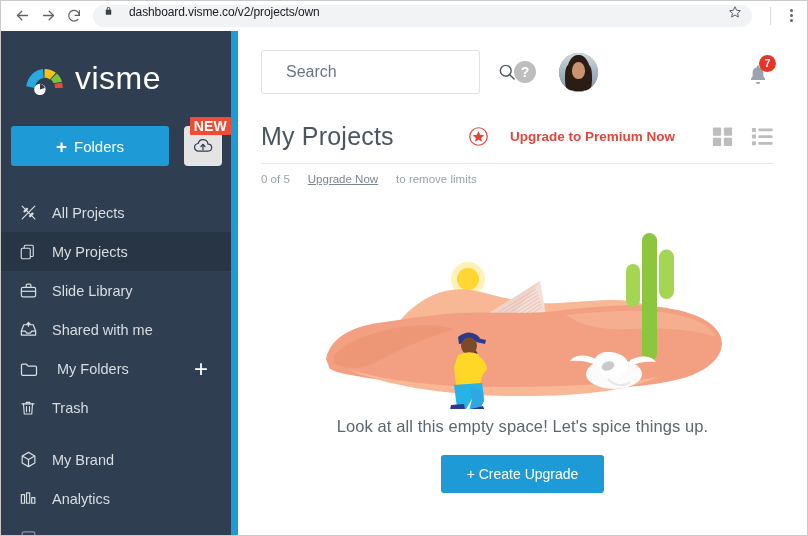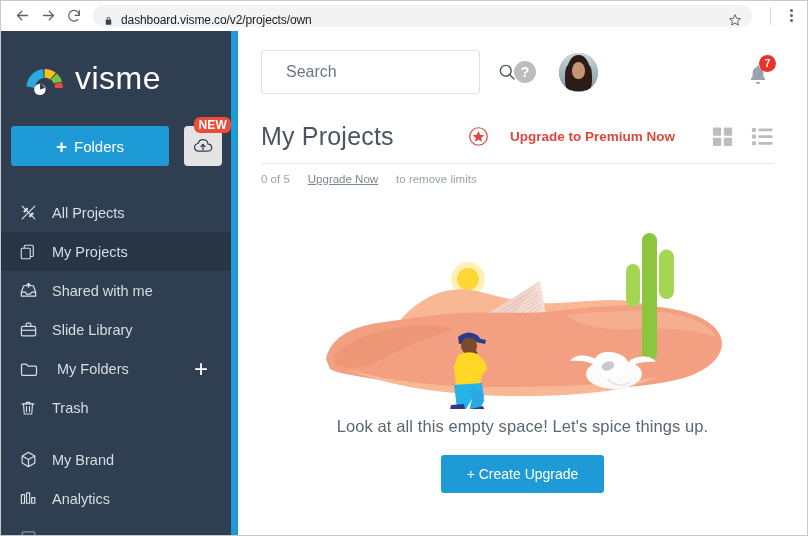--- a/index.html
+++ b/index.html
@@ -43,23 +43,24 @@
   .nav-btn svg { display:block; }
 
   #omnibox {
     flex: 1;
     height: 22px;
     margin-left: 6px;
     margin-right: 4px;
     background: #f1f3f4;
     border-radius: 11px;
     display: flex;
-    align-items: flex-end;
+    align-items: flex-start;
     padding: 0 10px;
     max-width: 666px;
+    gap: 8px;
   }
   #lock-icon { flex: none; margin-right: 7px; display:flex; }
   #url-text {
     font-size: 12px;
     color: #202124;
     letter-spacing: -0.1px;
     white-space: nowrap;
     overflow: hidden;
     flex: 1;
   }
@@ -151,25 +152,25 @@
     border-radius: 4px;
     display: flex; align-items: center; justify-content: center;
     cursor: pointer;
     color: #2f3e50;
   }
   #new-badge {
     position: absolute;
     top: -9px; right: -9px;
     background: #f04b34;
     color: #ffffff;
-    font-size: 12px;
+    font-size: 14px;
     font-weight: 700;
     letter-spacing: 0.2px;
     padding: 1.5px 4px 2px 4px;
-    border-radius: 6px;
+    border-radius: 1px;
     line-height: 1;
   }
 
   
   #sidebar-nav { margin-top: 24px; }
   .nav-item {
     height: 39px;
     display: flex;
     align-items: center;
     padding-left: 18px;
@@ -464,38 +465,38 @@
             <svg width="18" height="18" viewBox="0 0 24 24" fill="none" stroke="currentColor" stroke-width="1.5" stroke-linejoin="round">
                 <rect x="3" y="7" width="12" height="14" rx="1.5"></rect>
                 <path d="M7 7V4.5A1.5 1.5 0 0 1 8.5 3h9A1.5 1.5 0 0 1 19 4.5v12a1.5 1.5 0 0 1-1.5 1.5H15"></path>
               </svg>
           </span>
           <span class="nav-label">My Projects</span>
         </div>
 
         <div class="nav-item">
           <span class="nav-icon">
+            <svg width="19" height="19" viewBox="0 0 24 24" fill="none" stroke="currentColor" stroke-width="1.5" stroke-linejoin="round">
+                <rect x="3" y="8" width="18" height="12" rx="2"></rect>
+                <path d="M9 8V5.5A1.5 1.5 0 0 1 10.5 4h3A1.5 1.5 0 0 1 15 5.5V8"></path>
+                <line x1="3" y1="13" x2="21" y2="13"></line>
+              </svg>
+          </span>
+          <span class="nav-label">Slide Library</span>
+        </div>
+
+        <div class="nav-item">
+          <span class="nav-icon">
             <svg width="19" height="19" viewBox="0 0 24 24" fill="none" stroke="currentColor" stroke-width="1.5" stroke-linecap="round" stroke-linejoin="round">
                 <path d="M3 14h5l1.5 2.5h5L16 14h5"></path>
                 <path d="M3 14l3-8h12l3 8v5H3z"></path>
                 <path d="M12 3v5M9.5 5.5L12 3l2.5 2.5"></path>
               </svg>
           </span>
           <span class="nav-label">Shared with me</span>
-        </div>
-
-        <div class="nav-item">
-          <span class="nav-icon">
-            <svg width="19" height="19" viewBox="0 0 24 24" fill="none" stroke="currentColor" stroke-width="1.5" stroke-linejoin="round">
-                <rect x="3" y="8" width="18" height="12" rx="2"></rect>
-                <path d="M9 8V5.5A1.5 1.5 0 0 1 10.5 4h3A1.5 1.5 0 0 1 15 5.5V8"></path>
-                <line x1="3" y1="13" x2="21" y2="13"></line>
-              </svg>
-          </span>
-          <span class="nav-label">Slide Library</span>
         </div>
 
         <div class="nav-item">
           <span class="nav-icon">
             <svg width="20" height="20" viewBox="0 0 24 24" fill="none" stroke="currentColor" stroke-width="1.5" stroke-linejoin="round">
                 <path d="M3 7.5A1.5 1.5 0 0 1 4.5 6h4L11 8.5h8.5A1.5 1.5 0 0 1 21 10v8a1.5 1.5 0 0 1-1.5 1.5h-15A1.5 1.5 0 0 1 3 18z"></path>
               </svg>
           </span>
           <span class="nav-label" style="margin-left:12px">My Folders</span>
           <span class="nav-plus">+</span>

